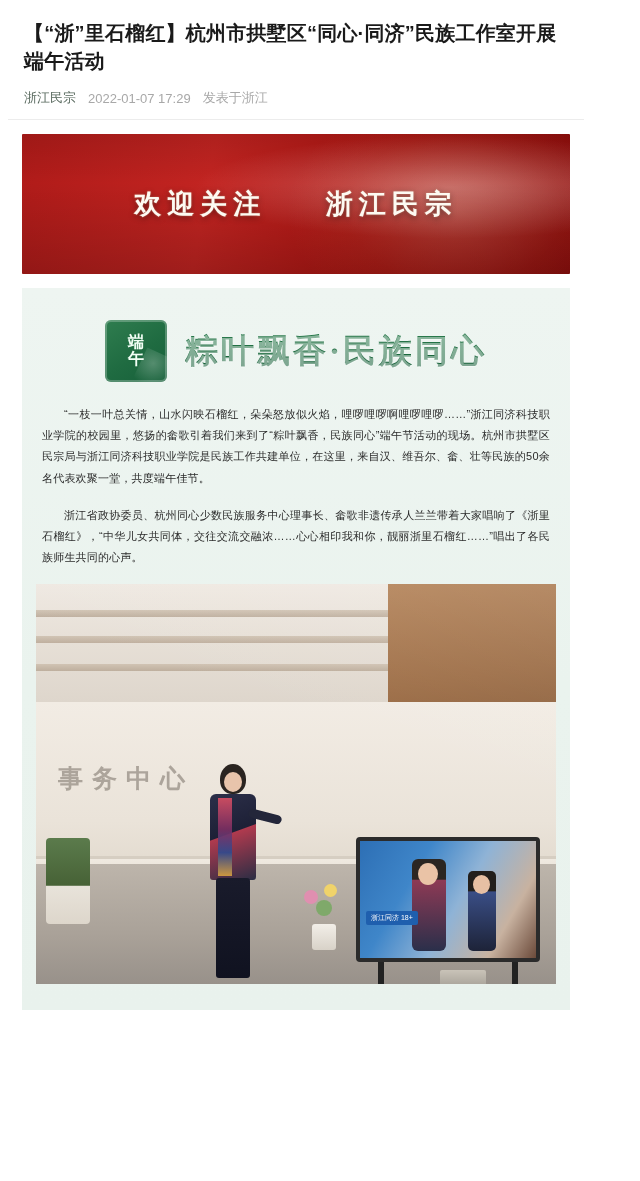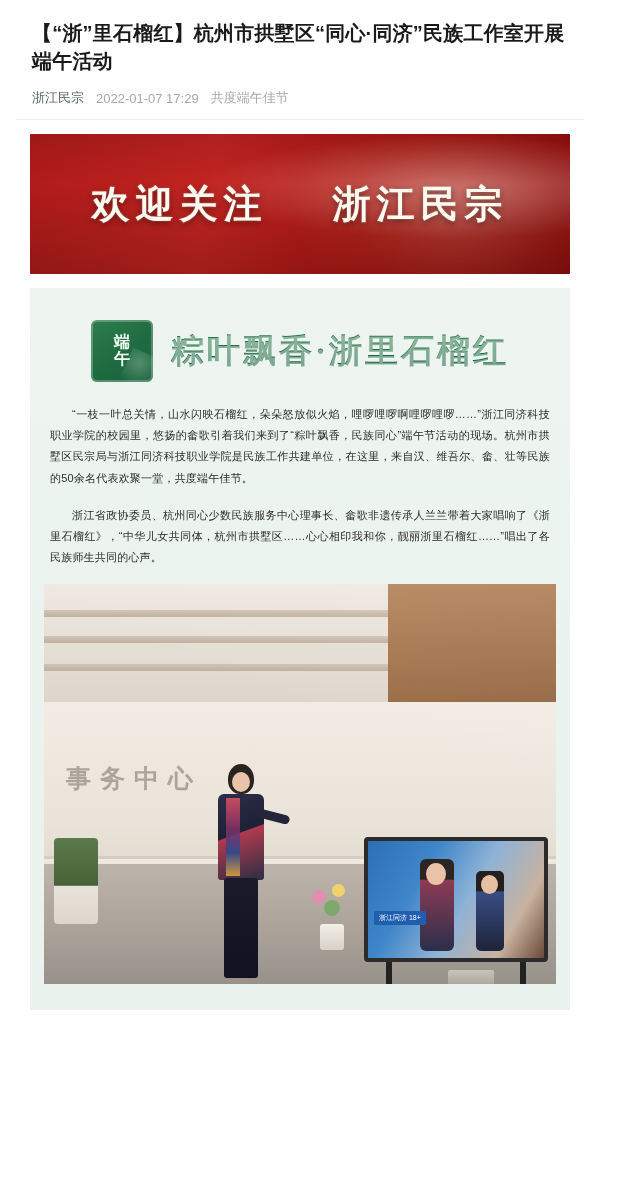--- a/index.html
+++ b/index.html
@@ -9,21 +9,21 @@
     background: #ffffff;
   }
   body {
     width: 640px;
     min-height: 1181px;
     font-family: "Liberation Sans", sans-serif;
     color: #1f1f1f;
   }
   .article {
     width: 584px;
-    padding: 14px 0 0 16px;
+    padding: 14px 0 0 8px;
   }
   .title {
     font-size: 20px;
     font-weight: bold;
     line-height: 1.38;
     color: #1a1a1a;
     padding: 6px 16px 0 16px;
     letter-spacing: 0.2px;
   }
   .meta {
@@ -68,21 +68,21 @@
   }
   .banner .txt {
     position: absolute;
     left: 0; right: 0;
     top: 50%;
     transform: translateY(-50%);
     text-align: center;
     color: #fdfaf2;
     font-family: "Liberation Serif", serif;
     font-weight: bold;
-    font-size: 38px;
+    font-size: 27px;
     letter-spacing: 6px;
     text-shadow: 0 2px 6px rgba(0,0,0,0.45), 0 0 2px rgba(255,220,180,0.5);
   }
   .banner .txt .gap { display: inline-block; width: 34px; }
 
   .green-block {
     margin: 14px 14px 0 14px;
     background: linear-gradient(180deg, #eef5f1 0%, #eaf3ee 55%, #e9f2ed 100%);
     padding: 22px 0 26px 0;
   }
@@ -235,21 +235,21 @@
 </head>
 <body>
 
 <div class="article">
 
   <div class="title">【“浙”里石榴红】杭州市拱墅区“同心·同济”民族工作室开展端午活动</div>
 
   <div class="meta">
     <span class="account">浙江民宗</span>
     <span class="date">2022-01-07 17:29</span>
-    <span class="source">共度端午佳节</span>
+    <span class="source">发表于浙江</span>
   </div>
 
   <div class="banner-wrap">
     <div class="banner">
       <div class="glow"></div>
       <div class="vign"></div>
       <div class="txt">
         <span>欢迎关注</span>
         <span class="gap"></span>
         <span>浙江民宗</span>
@@ -260,26 +260,26 @@
   <div class="green-block">
 
     <div class="green-head">
       <div class="seal">
         <div>
           <span>端</span>
           <span>午</span>
         </div>
         <div class="leaf"></div>
       </div>
-      <div class="green-title">粽叶飘香·浙里石榴红</div>
+      <div class="green-title">粽叶飘香·民族同心</div>
     </div>
 
     <div class="body-text">
       <p>“一枝一叶总关情，山水闪映石榴红，朵朵怒放似火焰，哩啰哩啰啊哩啰哩啰……”浙江同济科技职业学院的校园里，悠扬的畲歌引着我们来到了“粽叶飘香，民族同心”端午节活动的现场。杭州市拱墅区民宗局与浙江同济科技职业学院是民族工作共建单位，在这里，来自汉、维吾尔、畲、壮等民族的50余名代表欢聚一堂，共度端午佳节。</p>
-      <p>浙江省政协委员、杭州同心少数民族服务中心理事长、畲歌非遗传承人兰兰带着大家唱响了《浙里石榴红》，“中华儿女共同体，杭州市拱墅区……心心相印我和你，靓丽浙里石榴红……”唱出了各民族师生共同的心声。</p>
+      <p>浙江省政协委员、杭州同心少数民族服务中心理事长、畲歌非遗传承人兰兰带着大家唱响了《浙里石榴红》，“中华儿女共同体，交往交流交融浓……心心相印我和你，靓丽浙里石榴红……”唱出了各民族师生共同的心声。</p>
     </div>
 
     <div class="photo">
       <div class="ph-ceiling"></div>
       <div class="ph-slat" style="top:26px"></div>
       <div class="ph-slat" style="top:52px"></div>
       <div class="ph-slat" style="top:80px"></div>
       <div class="ph-wood"></div>
       <div class="ph-wall"></div>
       <div class="ph-wallsign">事务中心</div>

